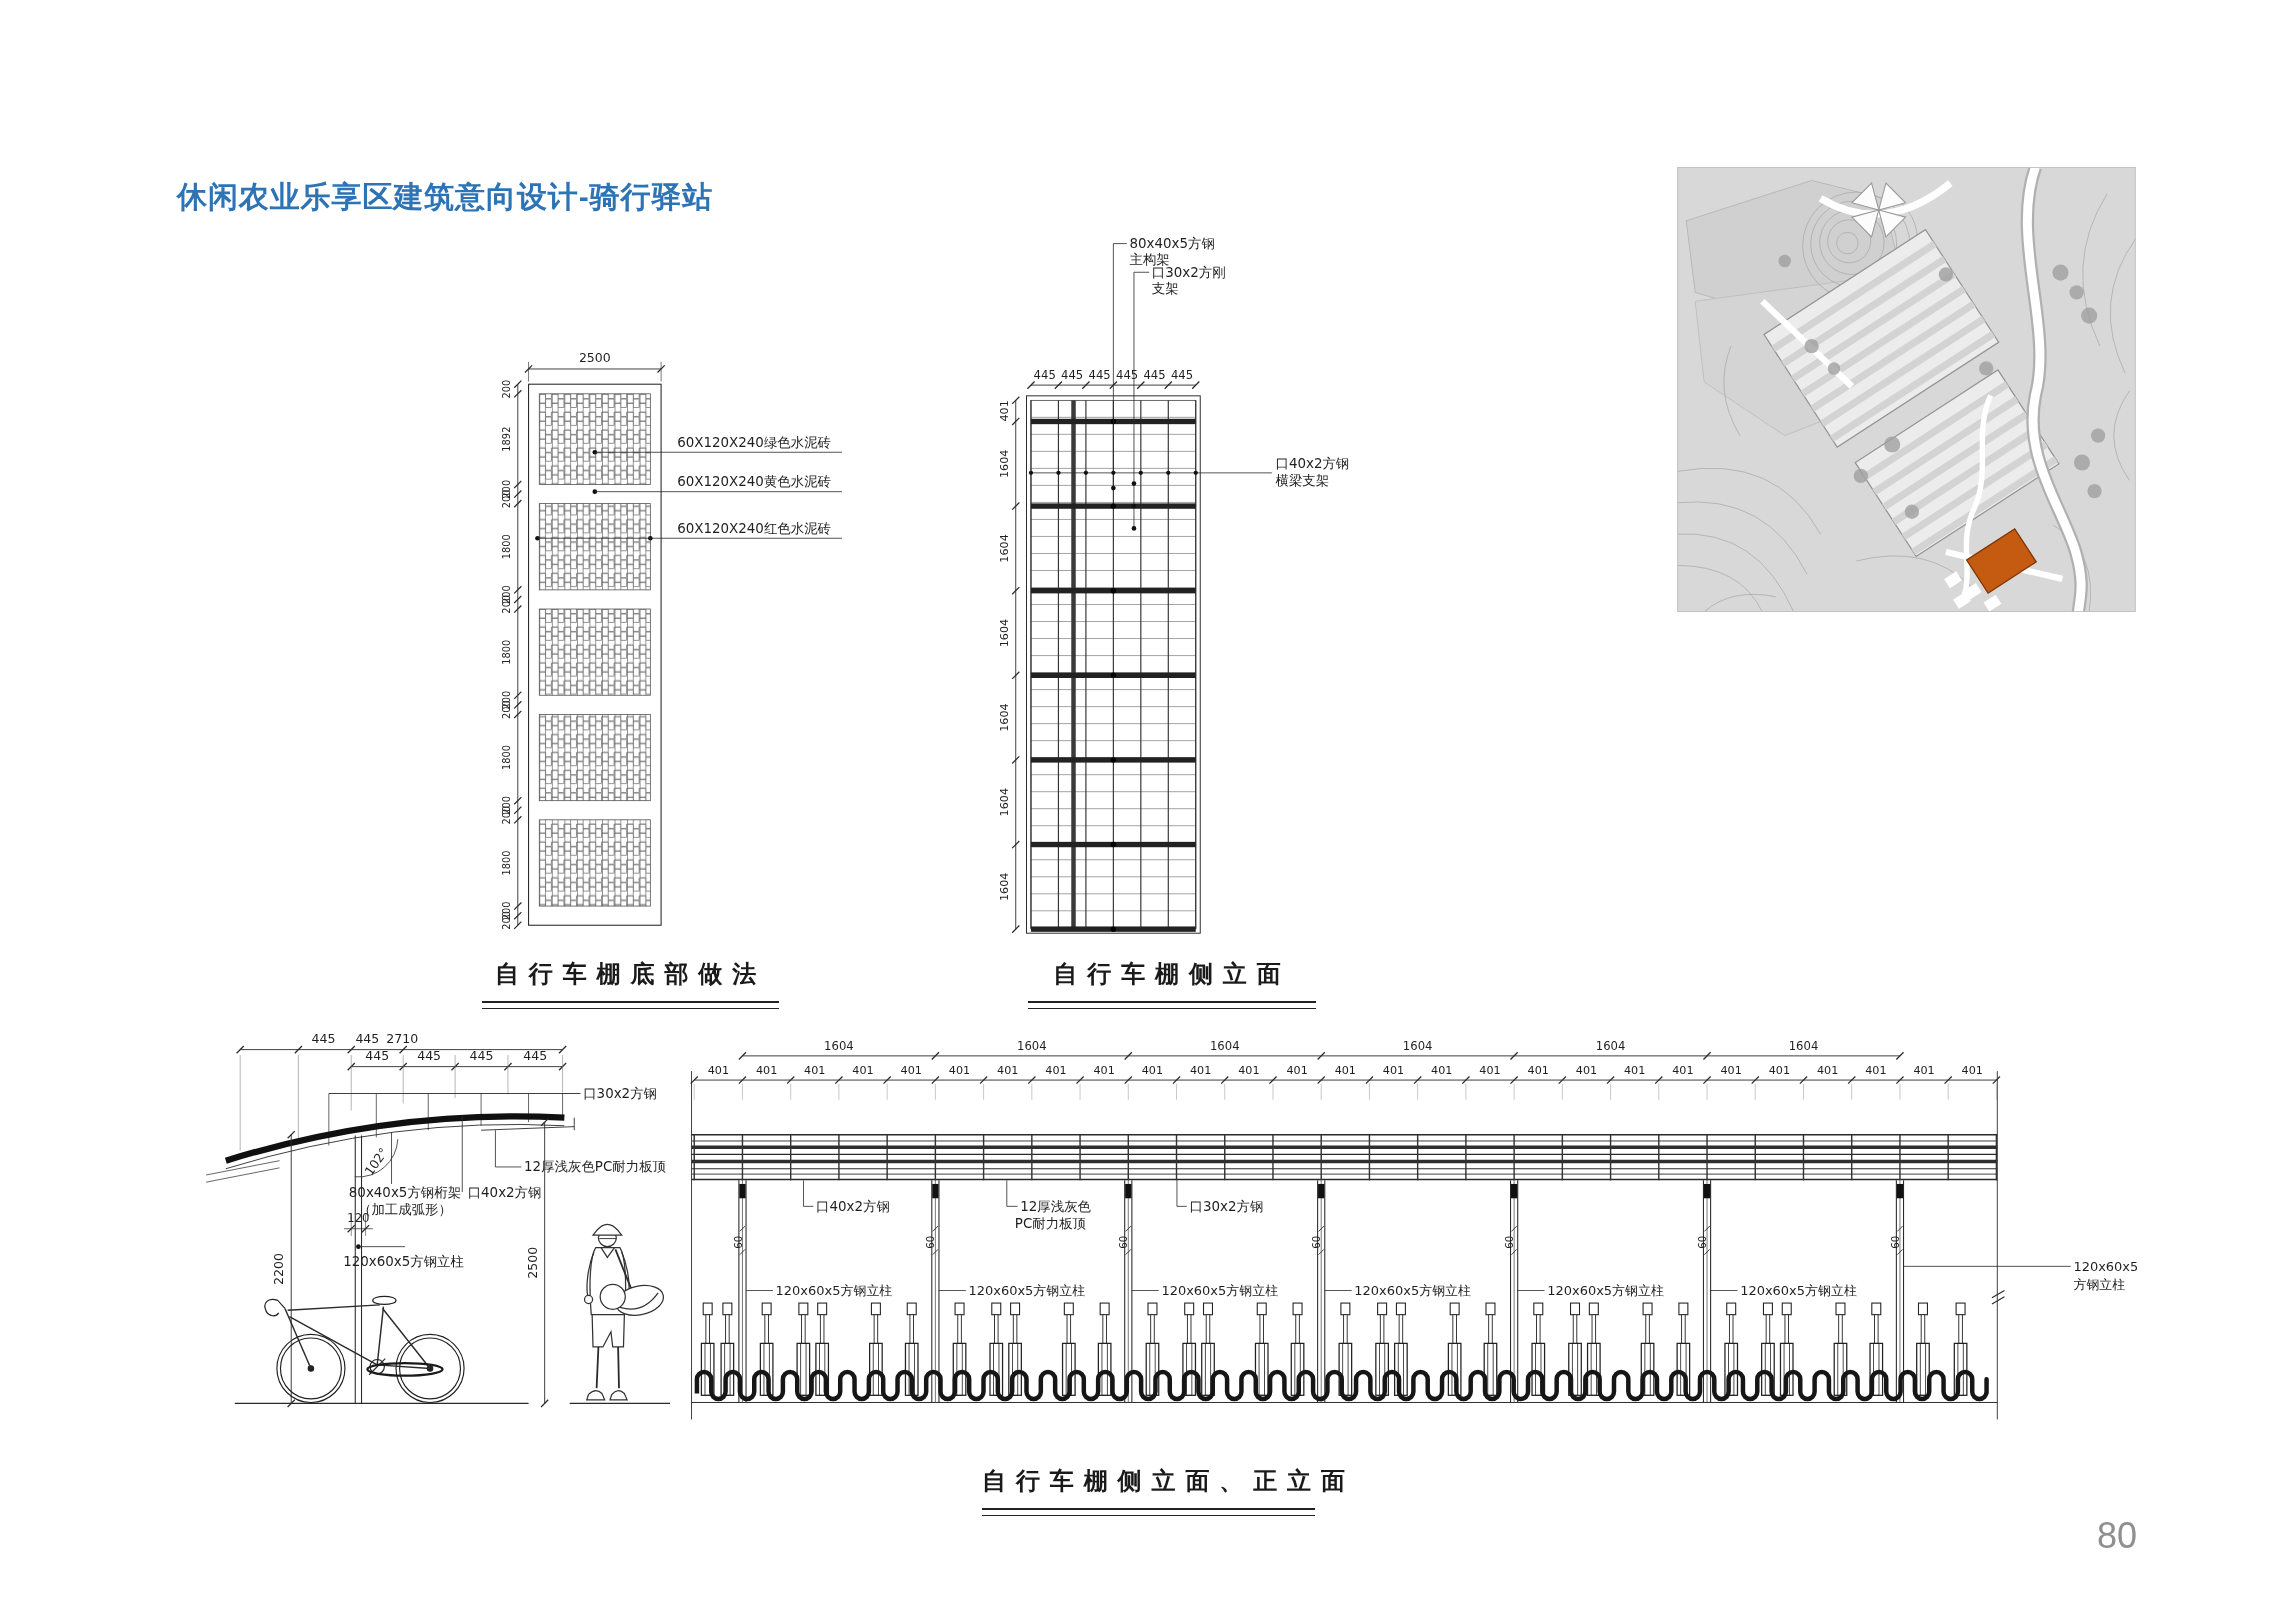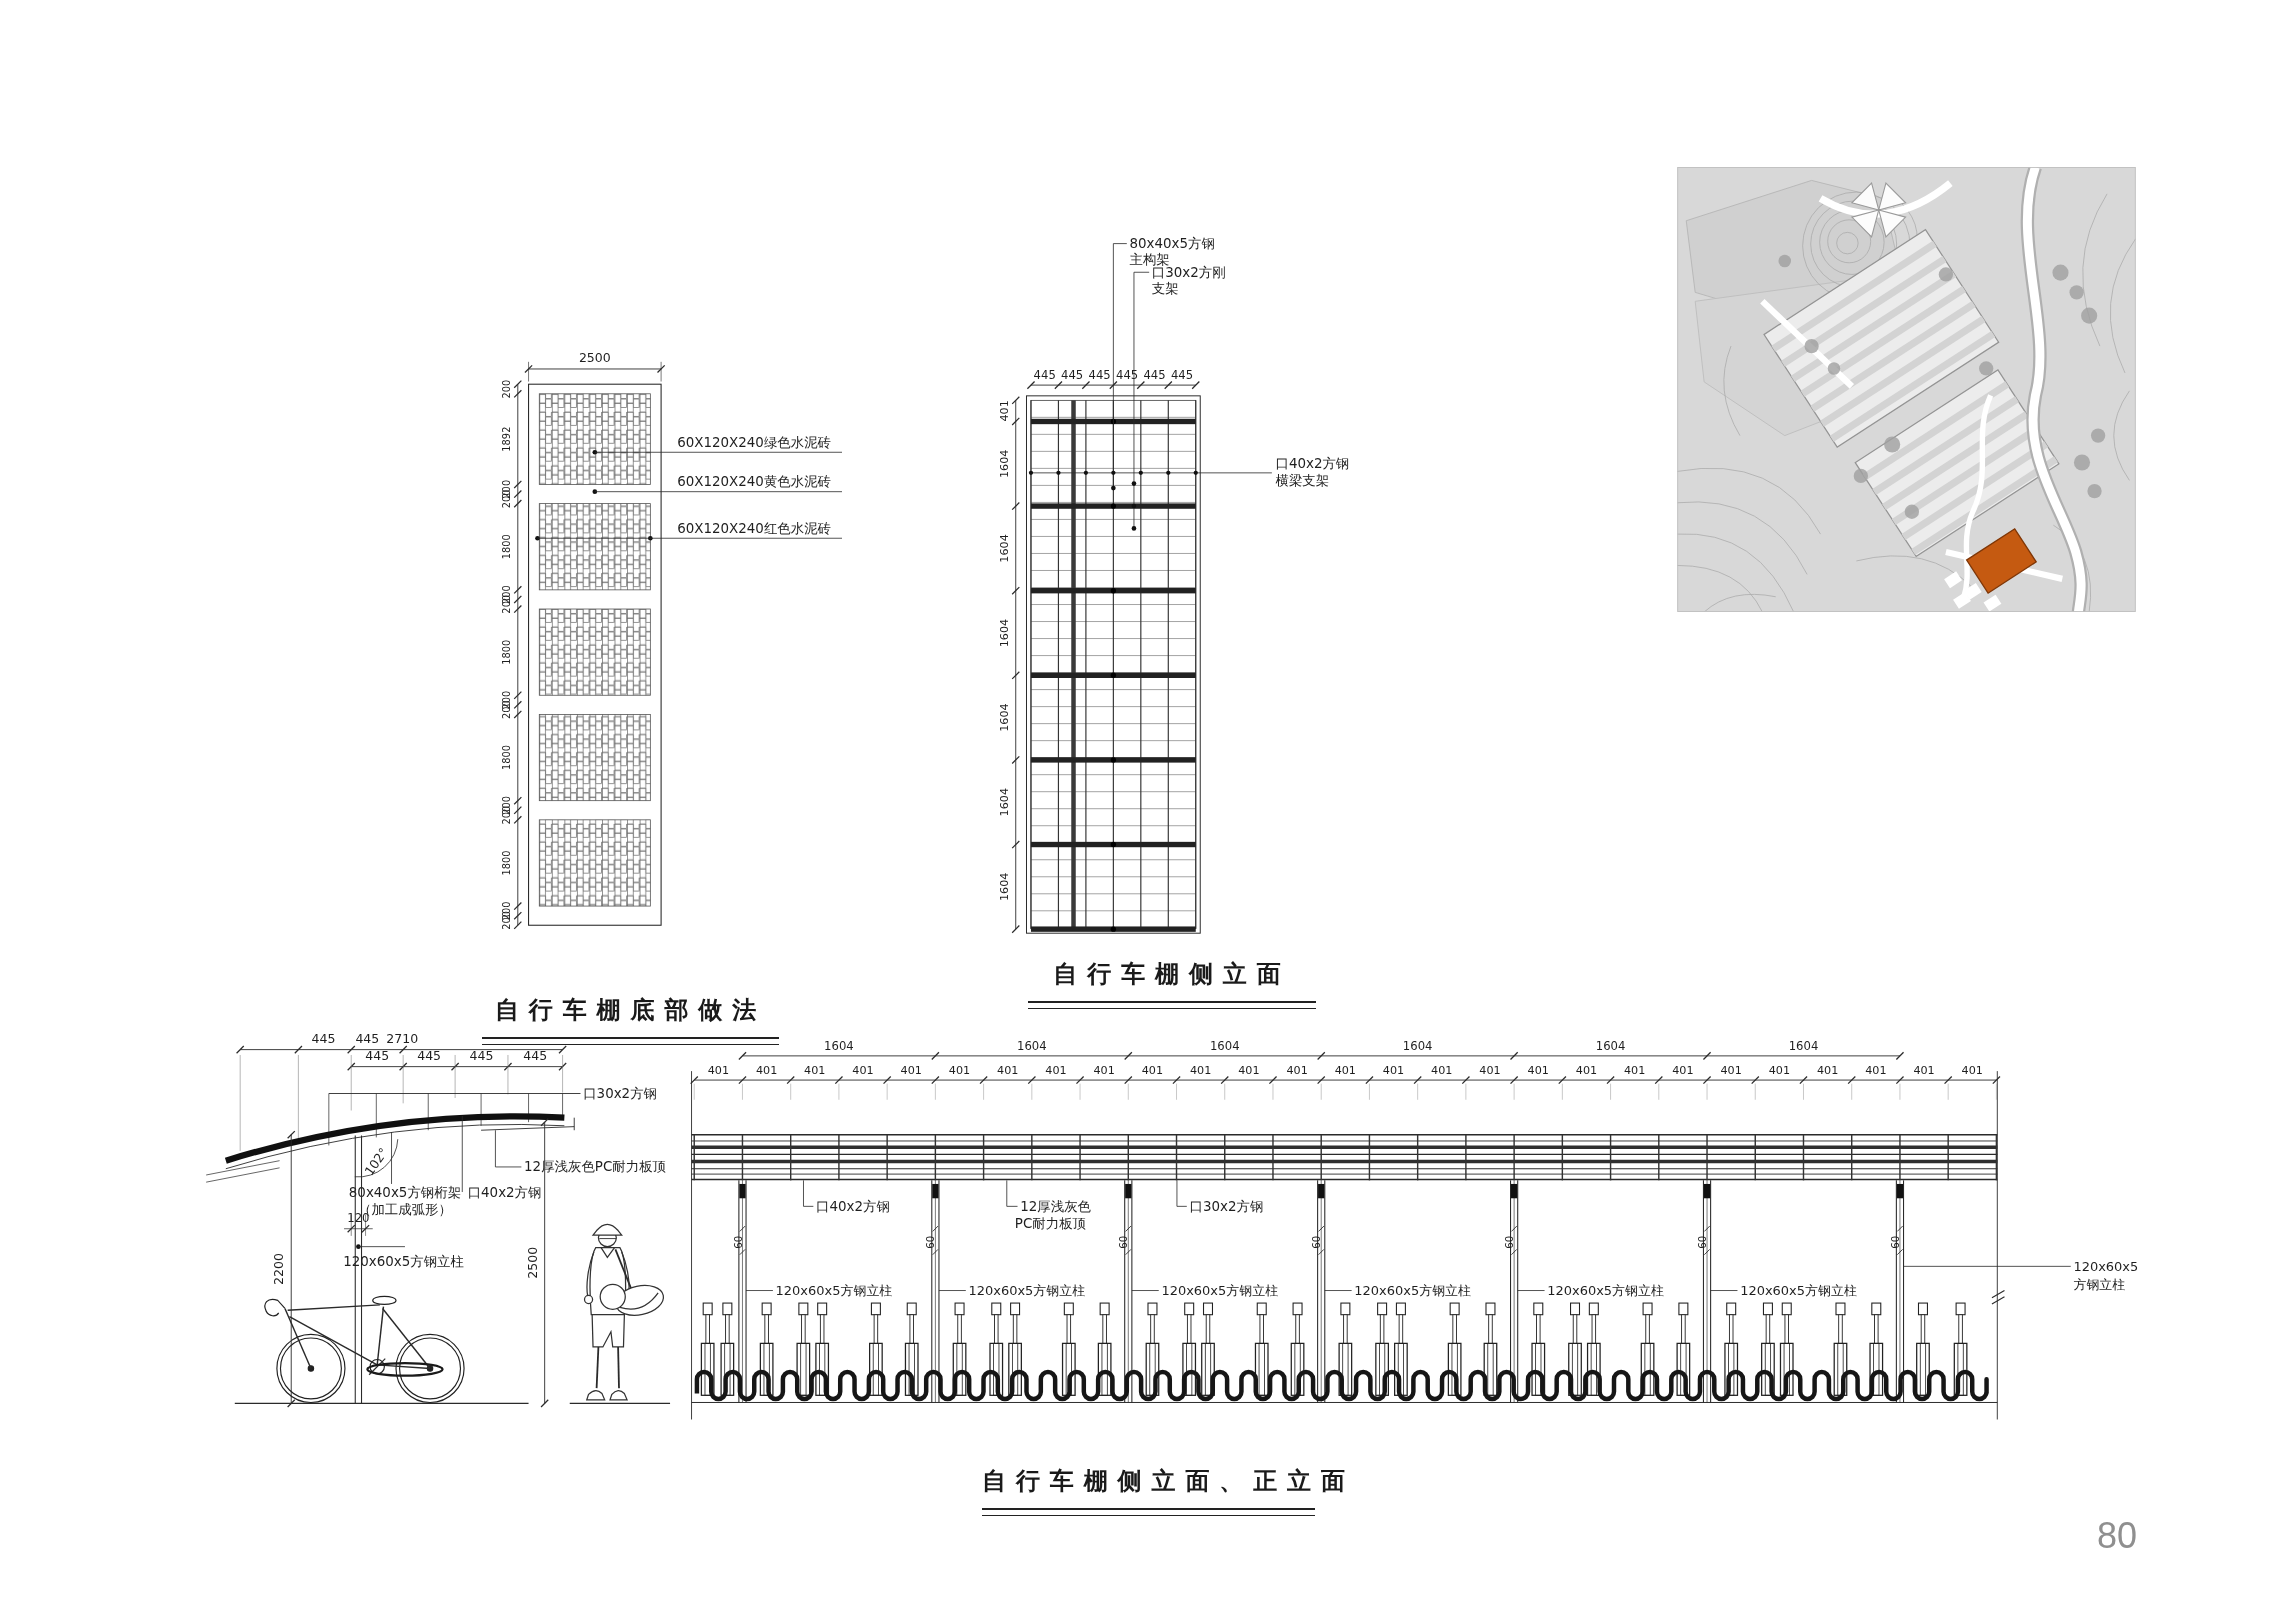--- a/index.html
+++ b/index.html
@@ -11,20 +11,21 @@
        color:#1a1a1a;font-size:24px;letter-spacing:9.9px;white-space:nowrap;}
   .dline{margin-top:10.7px;height:5.4px;border-top:2.2px solid #222;border-bottom:1.3px solid #222;}
   #pageno{position:absolute;left:2078px;top:1515px;font-size:36px;color:#8f8f8f;}
   #map{position:absolute;left:1677px;top:167px;}
 </style>
 </head>
 <body>
 
 <div id="page">
 
+  <div id="title" style="color: rgb(46, 116, 181);">休闲农业乐享区建筑意向设计-骑行驿站</div>
 
   <svg id="drawing" width="2293" height="1621" viewBox="0 0 2560 1810">
       <defs>
         <pattern id="brick" width="14" height="20" patternUnits="userSpaceOnUse">
           <rect x="0.6" y="0.6" width="6.2" height="9.4" fill="none" stroke="#6a6a6a" stroke-width="0.8"></rect>
           <rect x="7.2" y="5.6" width="6.2" height="9.4" fill="none" stroke="#6a6a6a" stroke-width="0.8"></rect>
           <rect x="0.6" y="10.6" width="6.2" height="9.4" fill="none" stroke="#6a6a6a" stroke-width="0.8"></rect>
           <rect x="7.2" y="-4.4" width="6.2" height="9.4" fill="none" stroke="#6a6a6a" stroke-width="0.8"></rect>
         </pattern>
       </defs>
@@ -745,21 +746,21 @@
     </g>
     <g transform="translate(225,48)" fill="#fcfcfc" stroke="#9a9a9a" stroke-width="1.2">
       <path d="M0,0 L30,-8 L8,-30 Z"></path>
         <path d="M0,0 L8,30 L30,8 Z" transform="rotate(0)"></path>
       <path d="M0,0 L-30,8 L-8,30 Z"></path>
         <path d="M0,0 L-8,-30 L-30,-8 Z"></path>
     </g>
     <rect x="0.5" y="0.5" width="511" height="496" fill="none" stroke="#c0c0c0" stroke-width="1"></rect>
   </svg>
 
-  <div class="cap" style="left:482px;top:958px;width:297px;margin-top:36px;">
+  <div class="cap" style="left:482px;top:958px;width:297px;">
     <span>自行车棚底部做法</span>
     <div class="dline"></div>
   </div>
   <div class="cap" style="left:1028px;top:958px;width:288px;">
     <span>自行车棚侧立面</span>
     <div class="dline"></div>
   </div>
   <div class="cap" style="left:982px;top:1453px;width:333px;margin-top:12px;">
     <span>自行车棚侧立面、正立面</span>
     <div class="dline"></div>

